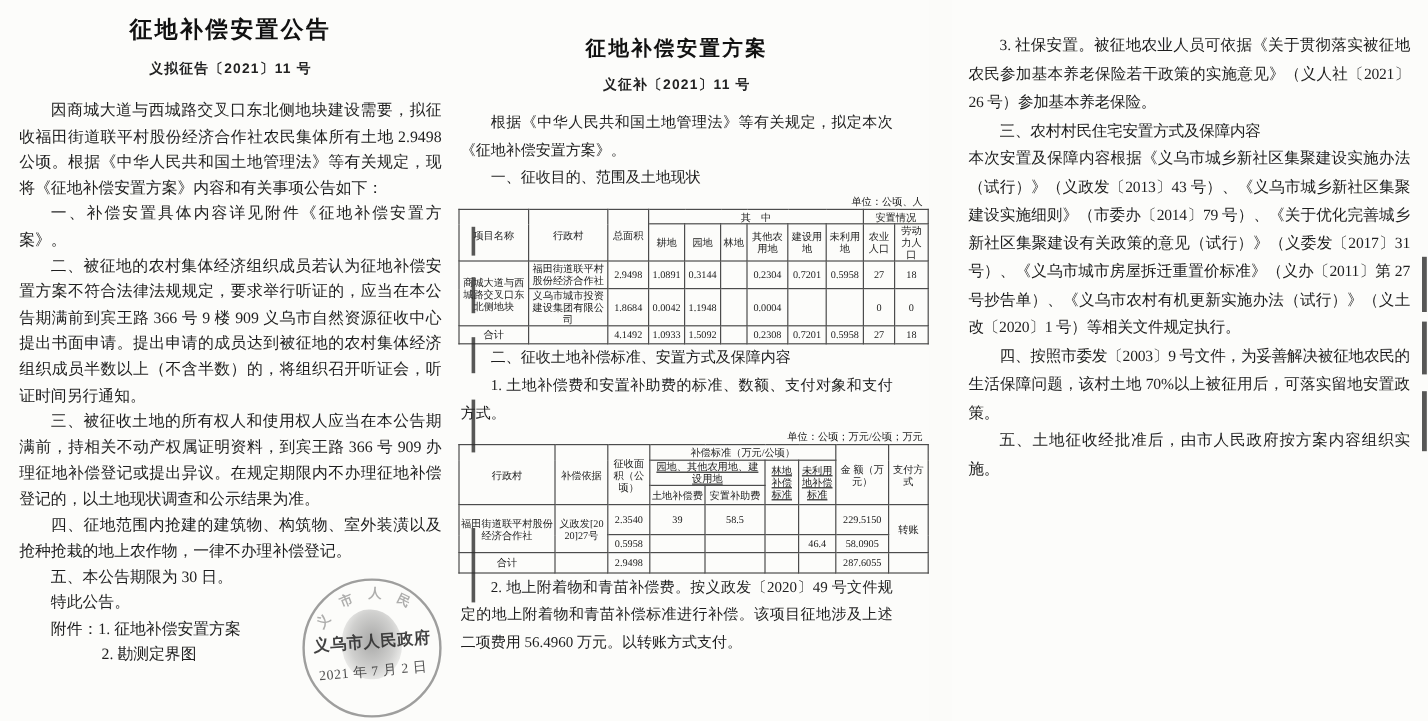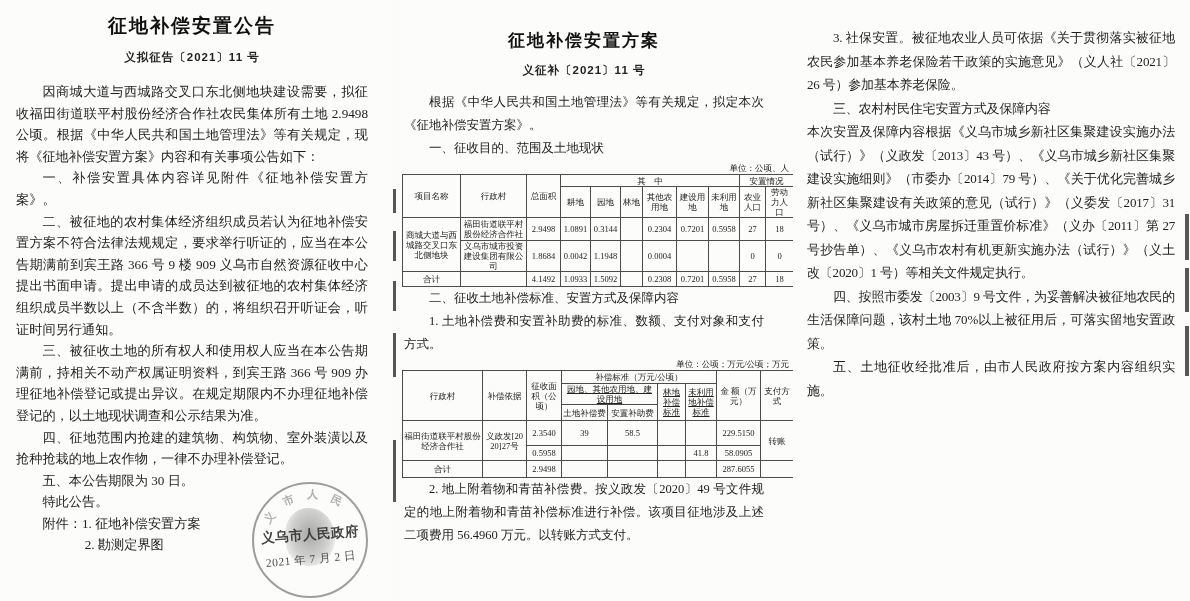--- a/index.html
+++ b/index.html
@@ -1,20 +1,20 @@
 <!DOCTYPE html>
 <html><head>
 <meta charset="utf-8">
 <style>
   html,body{margin:0;padding:0;}
   body{width:1190px;height:601px;overflow:hidden;background:#fbfbf9;position:relative;
        font-family:"Liberation Serif","DejaVu Serif",serif;color:#1e1e1e;}
   .page{position:absolute;top:0;height:601px;background:#fcfcfa;}
   #page1{left:0;width:392px;}
-  #page2{left:400px;width:394px;}
+  #page2{left:380px;width:394px;}
   #page3{left:793px;width:397px;}
 
   .doc-title{font-family:"Liberation Sans","DejaVu Sans",sans-serif;font-weight:bold;
              text-align:center;letter-spacing:2px;color:#111;}
   #page1 .doc-title{font-size:19px;line-height:24px;margin:14px 24px 0 16px;}
   #page2 .doc-title{font-size:17px;line-height:22px;margin:30px 30px 0 4px;}
   .doc-number{font-family:"Liberation Sans","DejaVu Sans",sans-serif;font-weight:bold;
               text-align:center;font-size:11.5px;letter-spacing:1px;color:#222;}
   #page1 .doc-number{margin:12px 24px 16px 16px;}
   #page2 .doc-number{margin:11px 30px 0 4px;}
@@ -214,21 +214,21 @@
         <td></td>
         <td></td>
         <td>229.5150</td>
         <td rowspan="2">转账</td>
       </tr>
       <tr class="r2b">
         <td>0.5958</td>
         <td></td>
         <td></td>
         <td></td>
-        <td>41.8</td>
+        <td>46.4</td>
         <td>58.0905</td>
       </tr>
       <tr class="r2c">
         <td>合计</td>
         <td></td>
         <td>2.9498</td>
         <td></td>
         <td></td>
         <td></td>
         <td></td>

